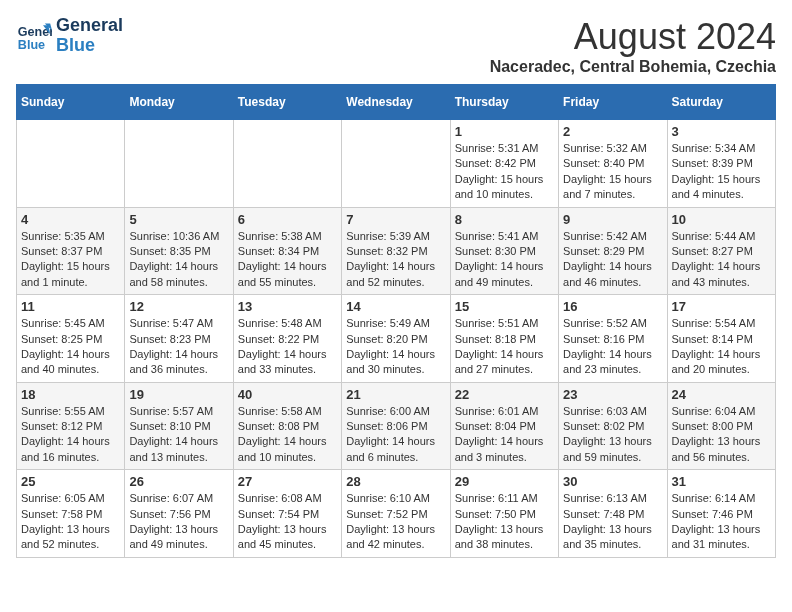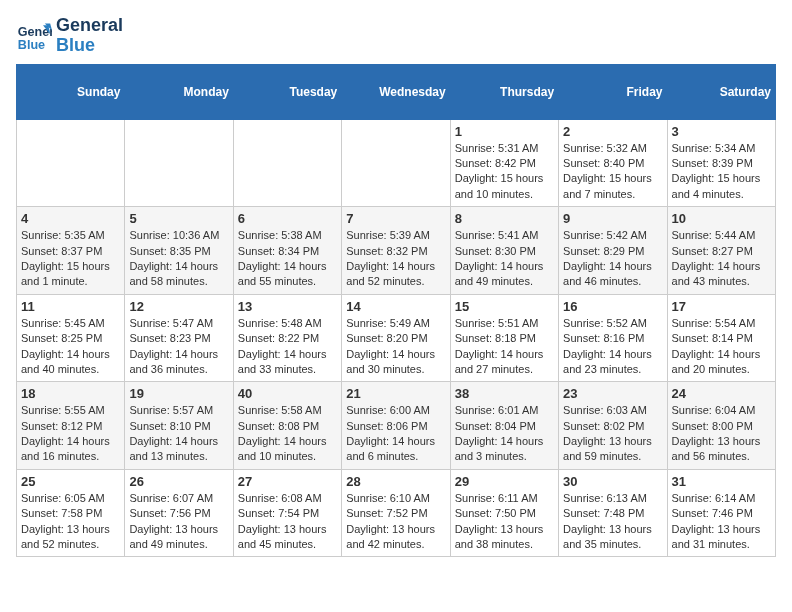--- a/index.html
+++ b/index.html
@@ -50,22 +50,22 @@
     table {
       width: 100%;
       border-collapse: collapse;
       table-layout: fixed;
     }
     thead tr th {
       background-color: #2b6cb0;
       color: #fff;
       font-size: 12px;
       font-weight: bold;
-      padding: 20px 4px;
-      text-align: right;
+      padding: 10px 4px;
+      text-align: left;
       border: 1px solid #2b6cb0;
     }
     tbody tr td {
       border: 1px solid #ccc;
       vertical-align: top;
       padding: 4px;
       font-size: 10px;
       color: #333;
       height: 80px;
       background: #fff;
@@ -98,20 +98,24 @@
       <text x="2" y="20" font-size="14" font-weight="bold" fill="#1a3a5c">General</text>
       <text x="2" y="34" font-size="14" font-weight="bold" fill="#2b7fc1">Blue</text>
       <polygon points="30,8 38,18 36,8" fill="#2b7fc1"></polygon>
       <polygon points="32,6 40,14 38,6" fill="#2b7fc1"></polygon>
     </svg>
     <div class="logo-text">
       <span>General</span>
       <span style="color:#2b7fc1">Blue</span>
     </div>
   </div>
+  <div class="title-area">
+    <div class="month-title">August 2024</div>
+    <div class="location-title">Naceradec, Central Bohemia, Czechia</div>
+  </div>
 </div>
 
 <table>
   <thead>
     <tr>
     <th>Sunday</th>
         <th>Monday</th>
         <th>Tuesday</th>
         <th>Wednesday</th>
         <th>Thursday</th>
@@ -272,21 +276,21 @@
 and 10 minutes.</div>
         </td>
         <td>
           <span class="day-number">21</span>
           <div class="day-info">Sunrise: 6:00 AM
 Sunset: 8:06 PM
 Daylight: 14 hours
 and 6 minutes.</div>
         </td>
         <td>
-          <span class="day-number">38</span>
+          <span class="day-number">22</span>
           <div class="day-info">Sunrise: 6:01 AM
 Sunset: 8:04 PM
 Daylight: 14 hours
 and 3 minutes.</div>
         </td>
         <td>
           <span class="day-number">23</span>
           <div class="day-info">Sunrise: 6:03 AM
 Sunset: 8:02 PM
 Daylight: 13 hours

